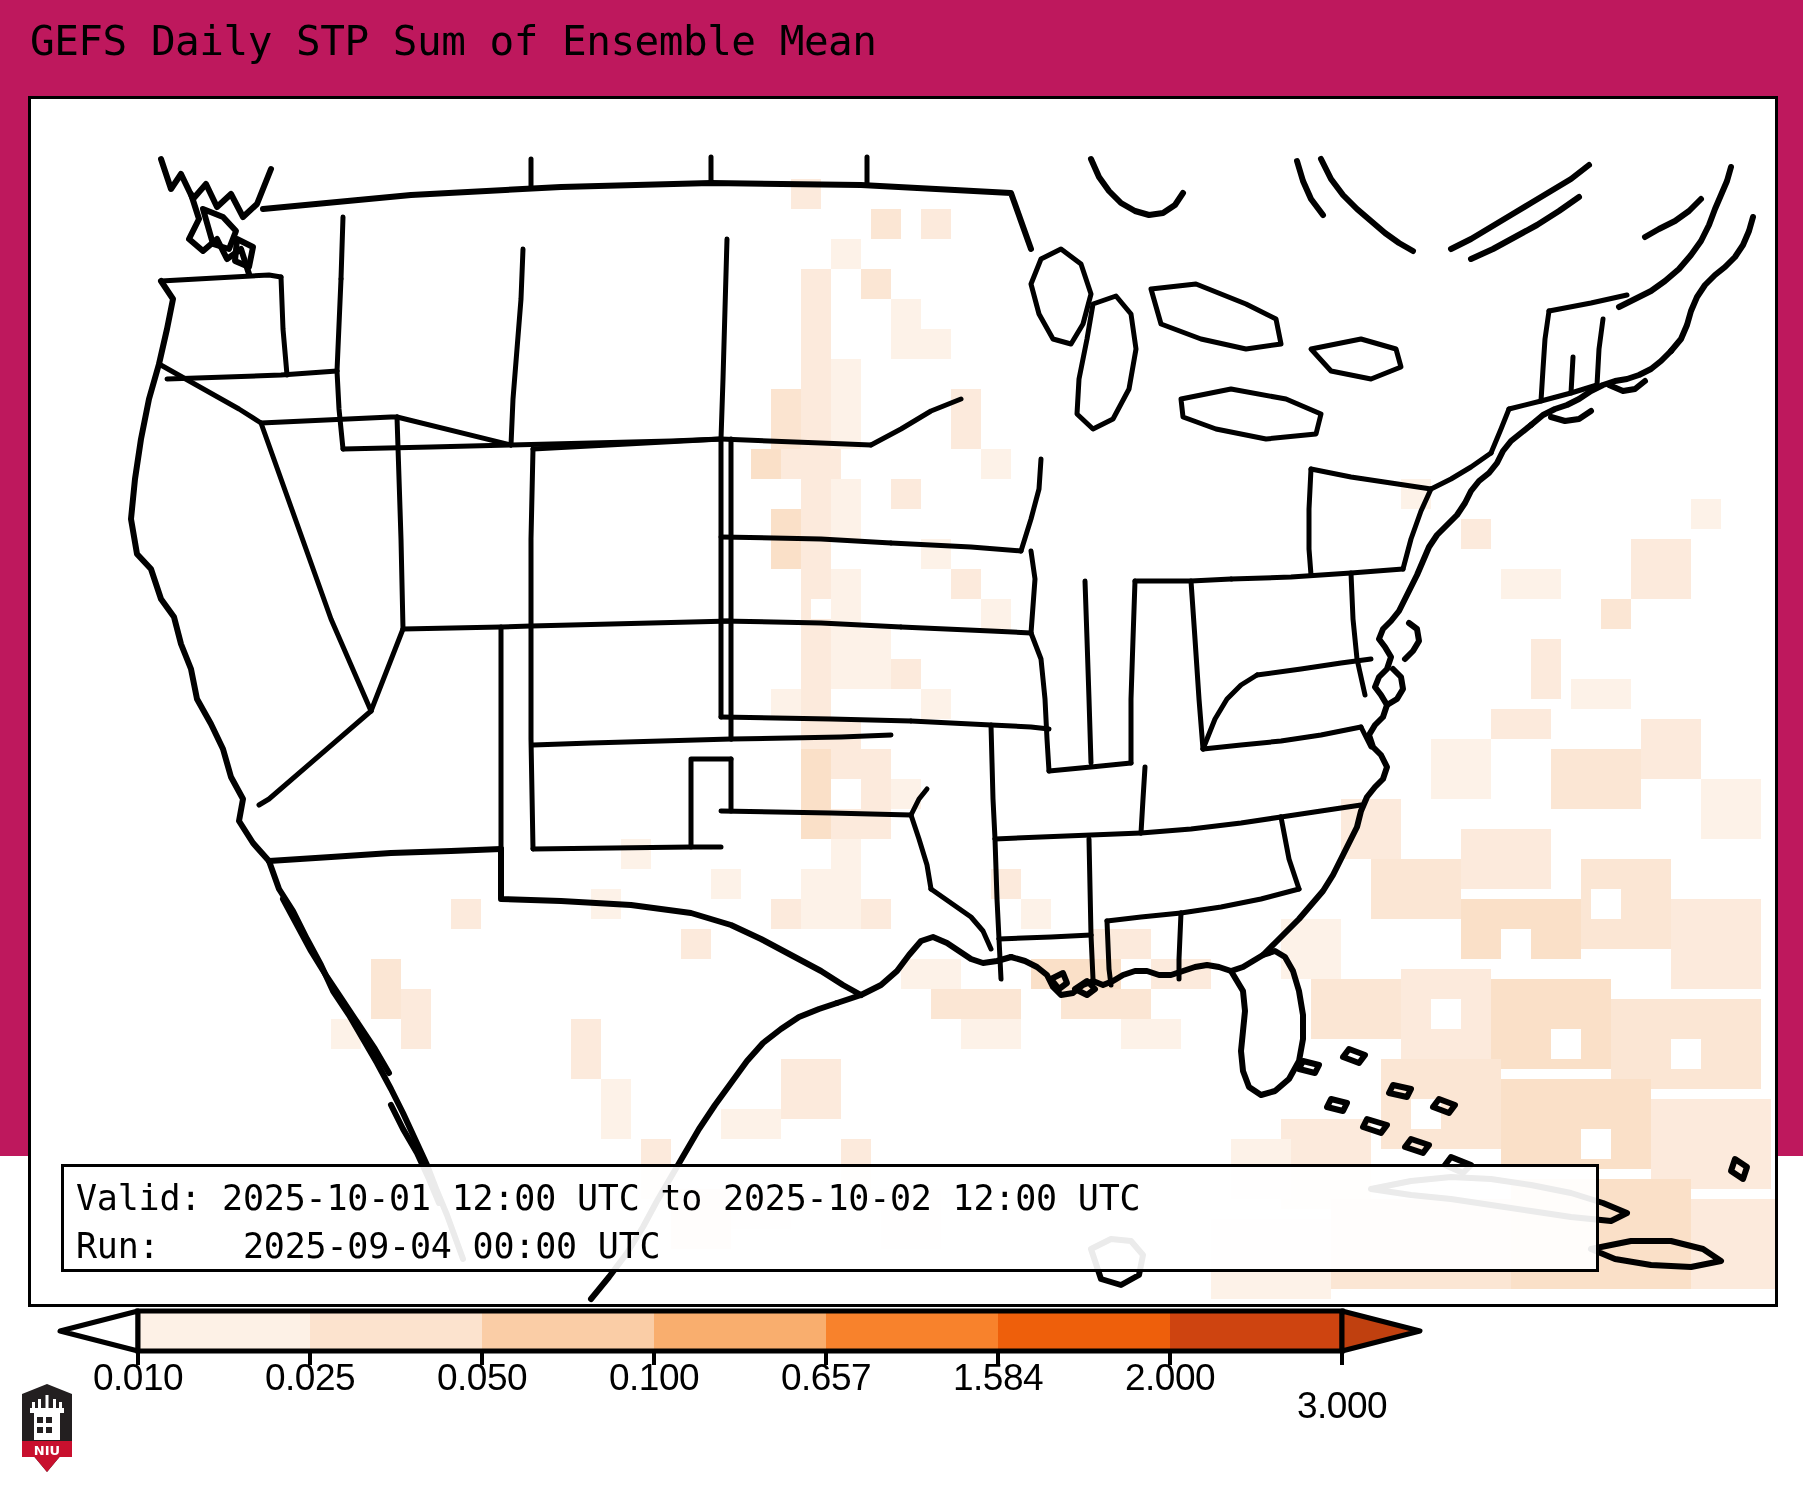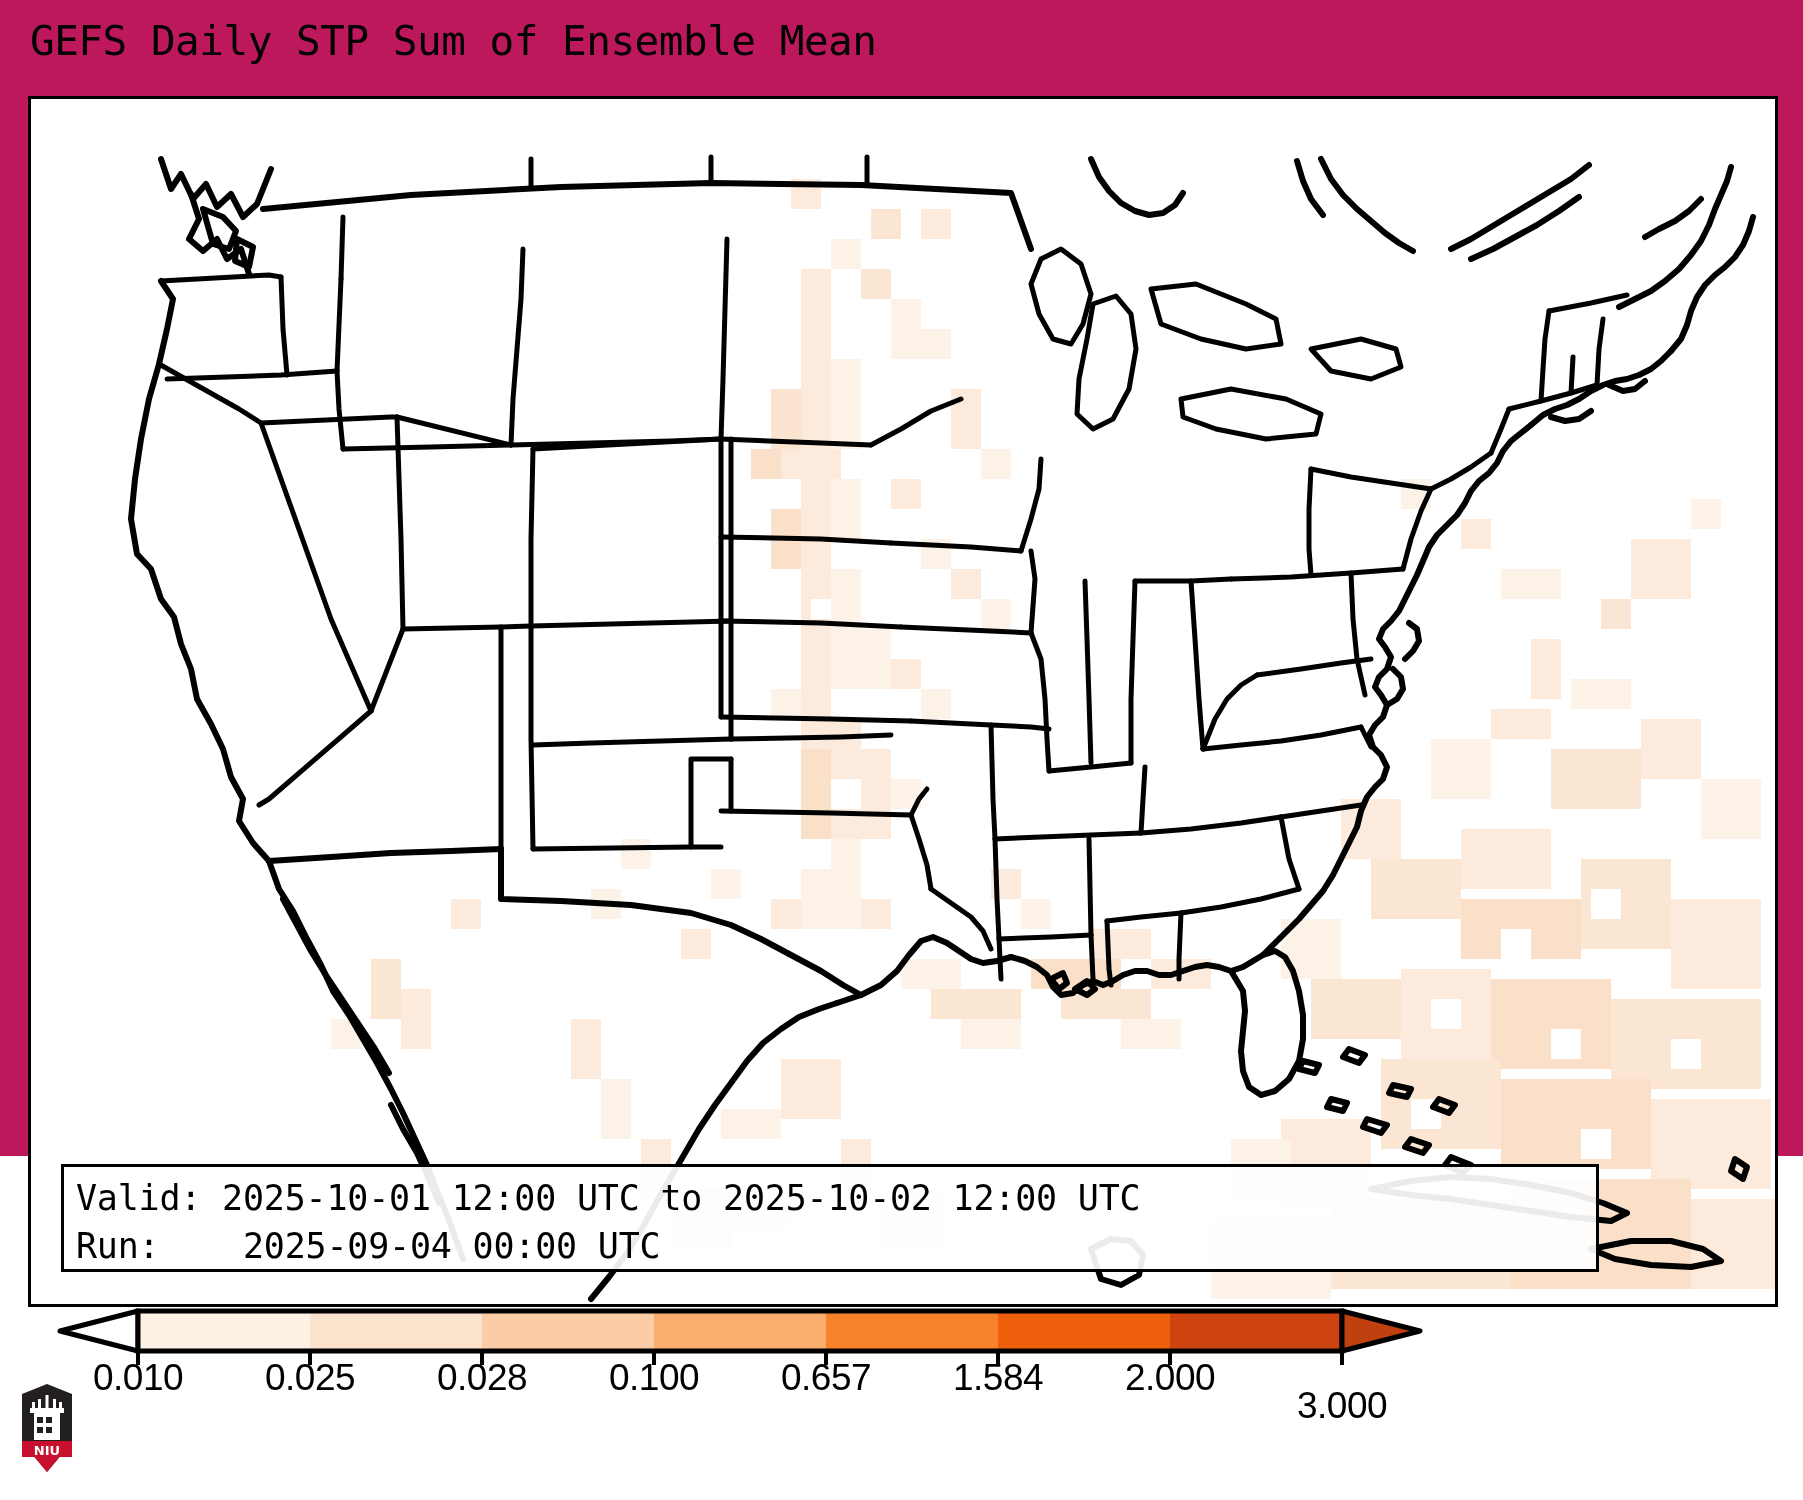--- a/index.html
+++ b/index.html
@@ -490,21 +490,21 @@
         <line x1="970" y1="44" x2="970" y2="58"></line>
         <line x1="1142" y1="44" x2="1142" y2="58"></line>
         <line x1="1314" y1="44" x2="1314" y2="58"></line>
       </g>
     </svg>
   </div>
 
   <div id="cbar-ticklabels">
     <span class="cbar-tick-label" style="left:138px;">0.010</span>
     <span class="cbar-tick-label" style="left:310px;">0.025</span>
-    <span class="cbar-tick-label" style="left:482px;">0.028</span>
+    <span class="cbar-tick-label" style="left:482px;">0.050</span>
     <span class="cbar-tick-label" style="left:654px;">0.100</span>
     <span class="cbar-tick-label" style="left:826px;">0.657</span>
     <span class="cbar-tick-label" style="left:998px;">1.584</span>
     <span class="cbar-tick-label" style="left:1170px;">2.000</span>
     <span class="cbar-tick-label" style="left:1342px;margin-top:28px;">3.000</span>
   </div>
 
 
   <div id="niu-logo">
     <svg width="62" height="88" viewBox="0 0 62 88">

